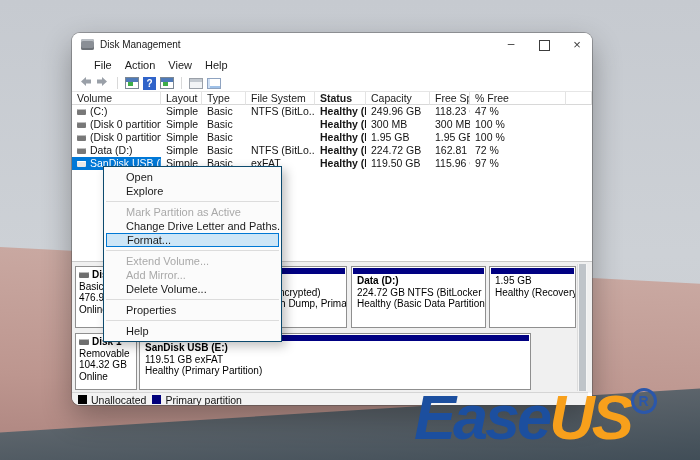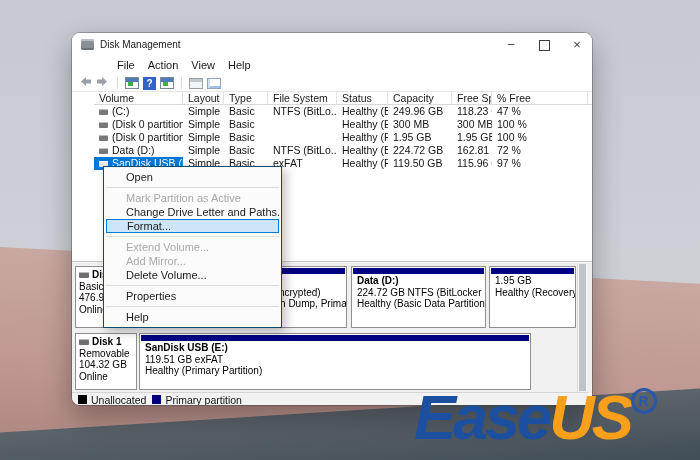--- a/index.html
+++ b/index.html
@@ -21,43 +21,43 @@
           box-shadow:0 12px 30px rgba(0,0,0,.32),0 0 0 1px rgba(90,90,90,.45);}
   .titlebar{position:absolute;left:0;top:0;right:0;height:24px;background:#fff;}
   .title-ico{position:absolute;left:9px;top:6px;width:13px;height:11px;background:#8a8f96;border-radius:2px;
              box-shadow:inset 0 2px 0 #b9bec4, inset 0 -2px 0 #6d7278;}
   .title-txt{position:absolute;left:28px;top:6px;font-size:10px;color:#191919;}
   .ctrl{position:absolute;top:3px;width:18px;height:18px;text-align:center;line-height:17px;
         font-size:12px;color:#3c3c3c;}
   .ctrl-min{left:430px;} .ctrl-max{left:463px;} .ctrl-close{left:496px;font-size:13px;}
   .maxbox{display:inline-block;width:9px;height:9px;border:1px solid #3c3c3c;margin-top:4px;}
 
-  .menubar{position:absolute;left:0;top:24px;right:0;height:17px;display:flex;padding-left:16px;margin-left:23px;}
+  .menubar{position:absolute;left:0;top:24px;right:0;height:17px;display:flex;padding-left:16px;}
   .menu-item{font-size:11px;color:#1b1b1b;padding:2px 7px 0 6px;}
 
   .toolbar{position:absolute;left:6px;top:42px;height:16px;display:flex;align-items:center;gap:4px;}
   .tsep{width:1px;height:12px;background:#d9d9d9;margin:0 3px;}
   .tb{display:inline-block;}
   .tb-win{width:14px;height:12px;border:1px solid #7b8794;box-sizing:border-box;
           background:linear-gradient(180deg,#4f7ab8 0,#4f7ab8 4px,#ffffff 4px);position:relative;}
   .tb-win .dot{position:absolute;left:2px;bottom:2px;width:5px;height:4px;background:#3fae49;}
   .tb-help{width:13px;height:13px;background:#2f63c9;color:#fff;font-size:10px;font-weight:bold;
            text-align:center;line-height:13px;}
   .tb-pop{width:14px;height:11px;border:1px solid #9aa0a8;box-sizing:border-box;background:#f2f4f6;
           box-shadow:inset 0 3px 0 #c3c9d0;}
   .tb-list{width:14px;height:11px;border:1px solid #8fa3c0;box-sizing:border-box;background:#fff;
            box-shadow:inset 2px 0 0 #cfe0f5, inset 0 -2px 0 #9fc1e8;}
 
   
-  .listview{position:absolute;left:0;top:58px;width:100%;height:170px;background:#fff;border-top:1px solid #e6e6e6;padding-left:22px;}
+  .listview{position:absolute;left:0;top:58px;width:100%;height:170px;background:#fff;border-top:1px solid #e6e6e6;}
   .lrow{display:flex;height:13px;font-size:10.5px;line-height:13px;color:#141414;}
   .cell{box-sizing:border-box;padding-left:5px;overflow:hidden;white-space:nowrap;}
   .lhead .cell{border-right:1px solid #e3e3e3;border-bottom:1px solid #d8d8d8;color:#1a1a1a;}
   .w0{width:89px;} .w1{width:41px;} .w2{width:44px;} .w3{width:69px;}
-  .w4{width:51px;} .w5{width:64px;} .w6{width:40px;} .w7{width:96px;} .wf{flex:1;}
+  .w4{width:51px;font-weight:bold;} .w5{width:64px;} .w6{width:40px;} .w7{width:96px;} .wf{flex:1;}
   .drive-ico{display:inline-block;width:9px;height:6px;background:#787878;border-radius:1px;
              box-shadow:inset 0 1px 0 #c0c0c0;margin-right:4px;vertical-align:middle;}
   .sel{background:#0078d7;color:#fff;}
   .sel .drive-ico{background:#e8e8e8;box-shadow:inset 0 1px 0 #fff;}
 
   
   .gpane{position:absolute;left:0;top:228px;width:100%;height:131px;background:#f0f0f0;border-top:1px solid #c9c9c9;}
   .dlabel{position:absolute;background:#fff;border:1px solid #8f8f8f;box-sizing:border-box;
           font-size:10px;line-height:11.5px;padding:2px 0 0 3px;overflow:hidden;white-space:nowrap;}
   .dlabel .dname{font-weight:bold;}
@@ -266,20 +266,21 @@
     <div class="statusbar">
       <span class="sw sw-black"></span>
       <span>Unallocated</span>
       <span class="sw sw-navy"></span>
       <span>Primary partition</span>
     </div>
   </div>
 
   <div class="cmenu">
     <div class="mi">Open</div>
+    <div class="mi">Explore</div>
     <div class="msep"></div>
     <div class="mi mi-dis">Mark Partition as Active</div>
     <div class="mi">Change Drive Letter and Paths...</div>
     <div class="mi mi-hl">Format...</div>
     <div class="msep"></div>
     <div class="mi mi-dis">Extend Volume...</div>
     <div class="mi mi-dis">Add Mirror...</div>
     <div class="mi">Delete Volume...</div>
     <div class="msep"></div>
     <div class="mi">Properties</div>

